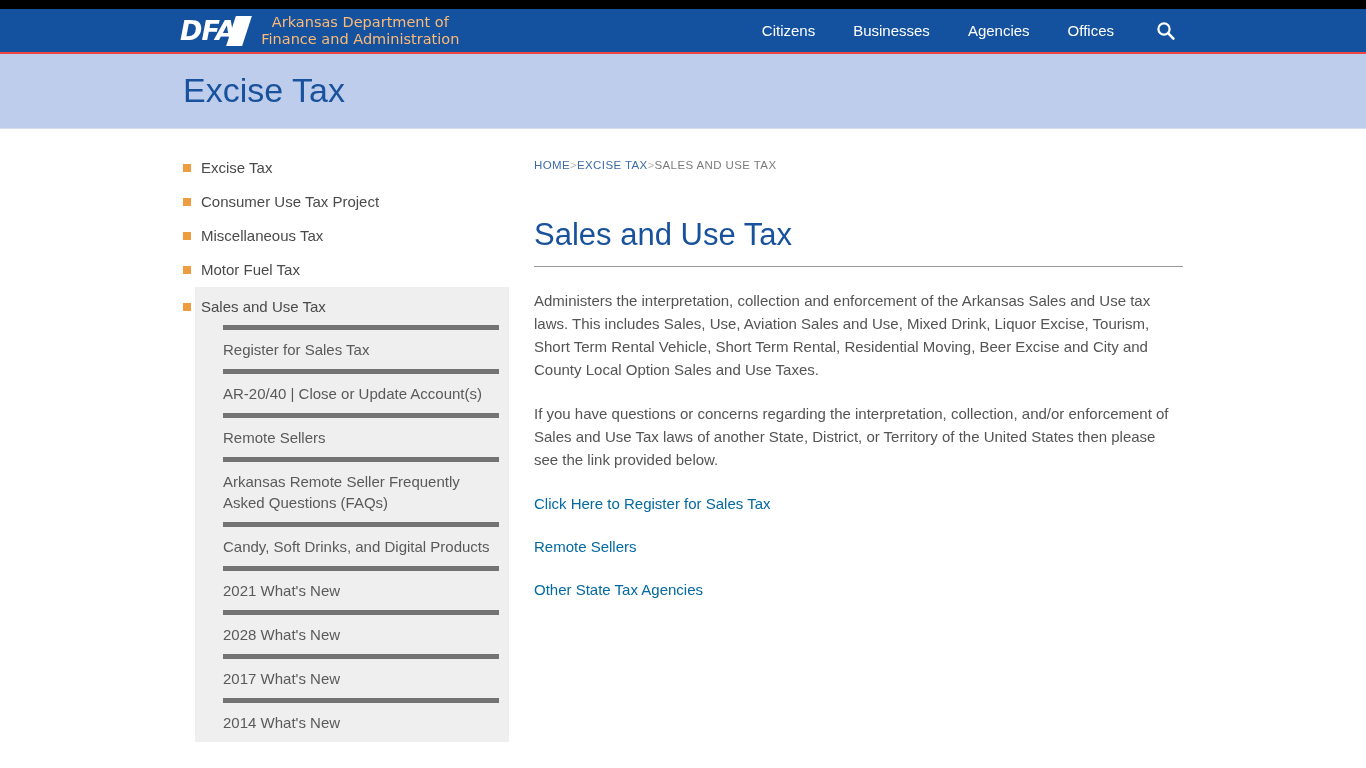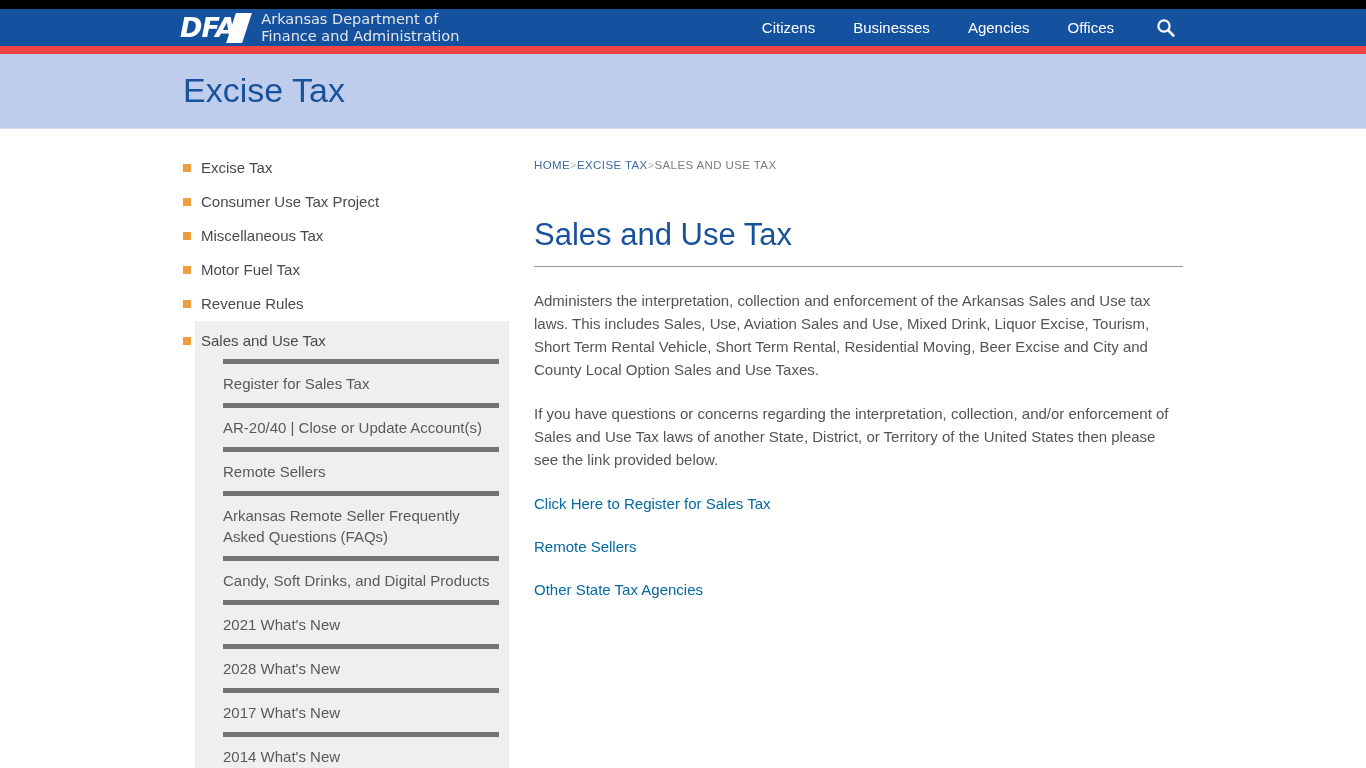--- a/index.html
+++ b/index.html
@@ -16,21 +16,21 @@
   .top-strip {
     height: 9px;
     background: #000000;
     width: 100%;
   }
 
   
   .site-header {
     height: 45px;
     background: #14529f;
-    border-bottom: 8px solid #ef4444;
+    border-bottom: 2px solid #ef4444;
     position: relative;
     display: flex;
     align-items: center;
   }
   .header-inner {
     width: 1000px;
     margin: 0 auto;
     position: relative;
     height: 100%;
     display: flex;
@@ -65,24 +65,25 @@
     position: absolute;
     right: -8px;
     top: 0;
     width: 16px;
     height: 30px;
     background: #ffffff;
     transform: skewX(-18deg);
   }
   .logo-text {
     margin-left: 22px;
-    color: #e5e5e5;
+    color: #fdba74;
     font-size: 14.5px;
     line-height: 17px;
     font-family: "DejaVu Sans", sans-serif;
+    text-align: center;
   }
   .logo-text span { display: block; white-space: nowrap; }
 
   
   .main-nav {
     display: flex;
     align-items: center;
     gap: 10px;
   }
   .nav-item {
@@ -305,24 +306,20 @@
         <a class="sb-link" href="#">Consumer Use Tax Project</a>
       </li>
       <li class="sb-top-item">
         <span class="sb-bullet"></span>
         <a class="sb-link" href="#">Miscellaneous Tax</a>
       </li>
       <li class="sb-top-item">
         <span class="sb-bullet"></span>
         <a class="sb-link" href="#">Motor Fuel Tax</a>
       </li>
-      <li class="sb-top-item">
-        <span class="sb-bullet"></span>
-        <a class="sb-link" href="#">Revenue Rules</a>
-      </li>
     </ul>
 
     <div class="sb-section active">
       <div class="sb-top-item">
         <span class="sb-bullet"></span>
         <a class="sb-link" href="#">Sales and Use Tax</a>
       </div>
       <ul class="sb-sub-list">
         <li class="sb-sub-item">
           <a class="sb-sub-link" href="#">Register for Sales Tax</a>

